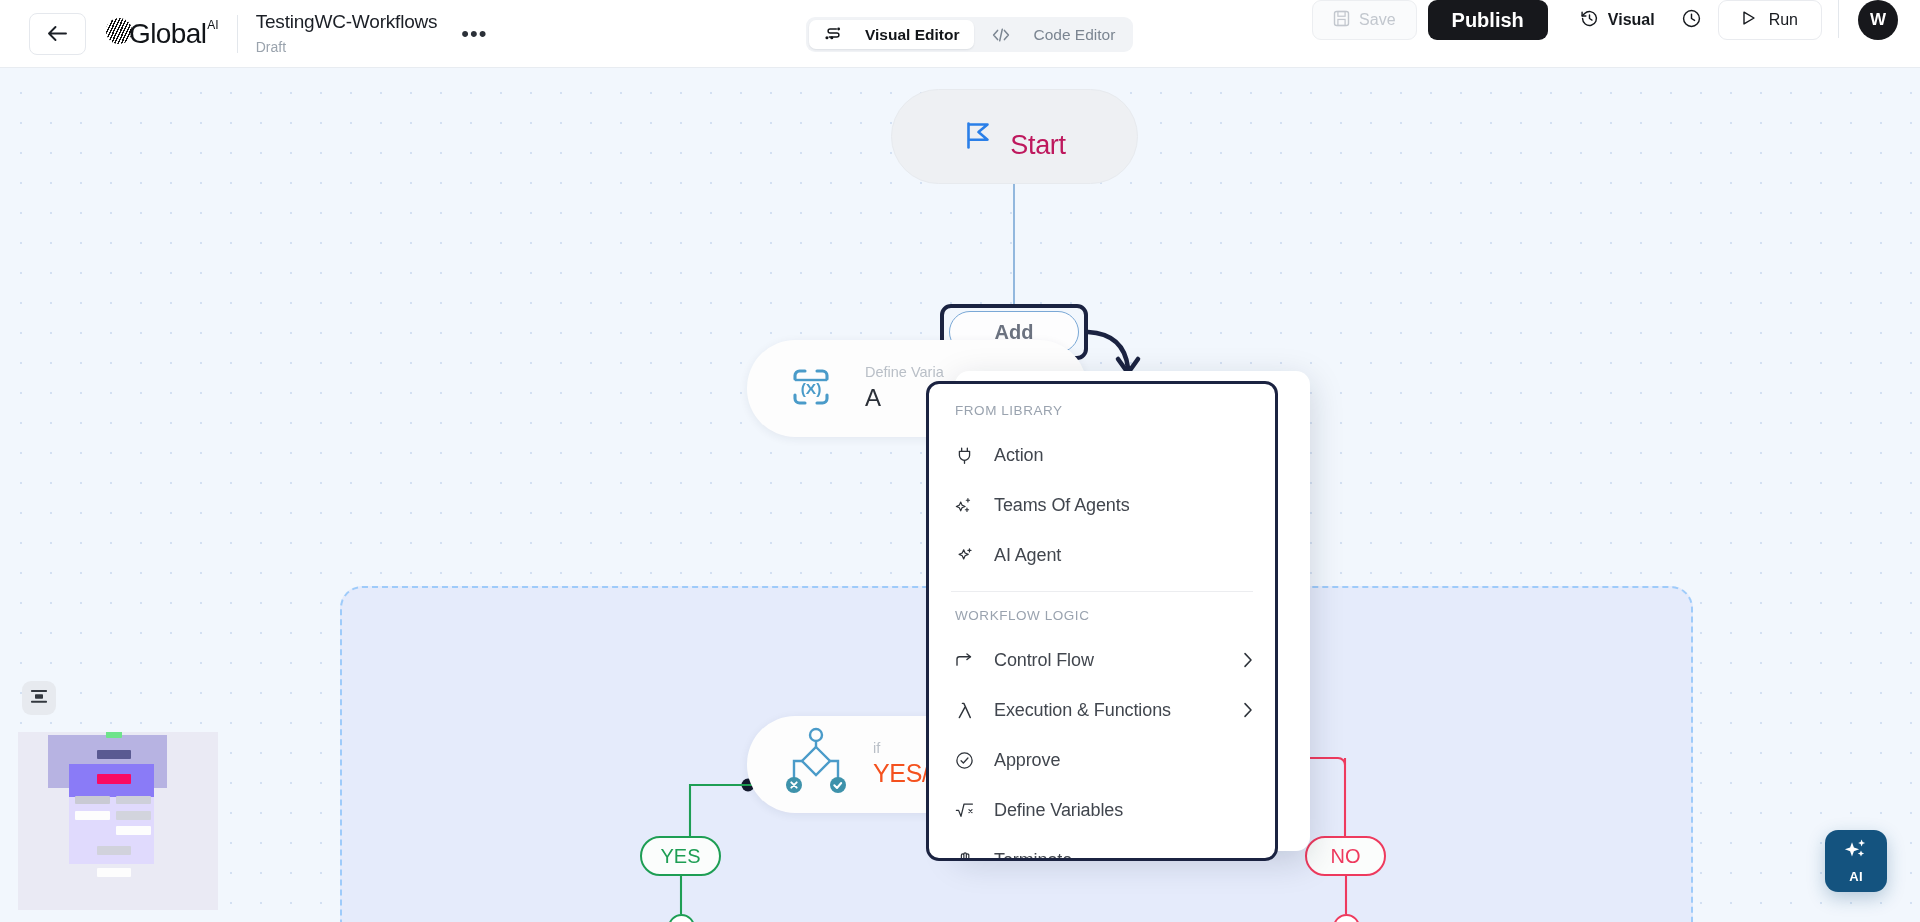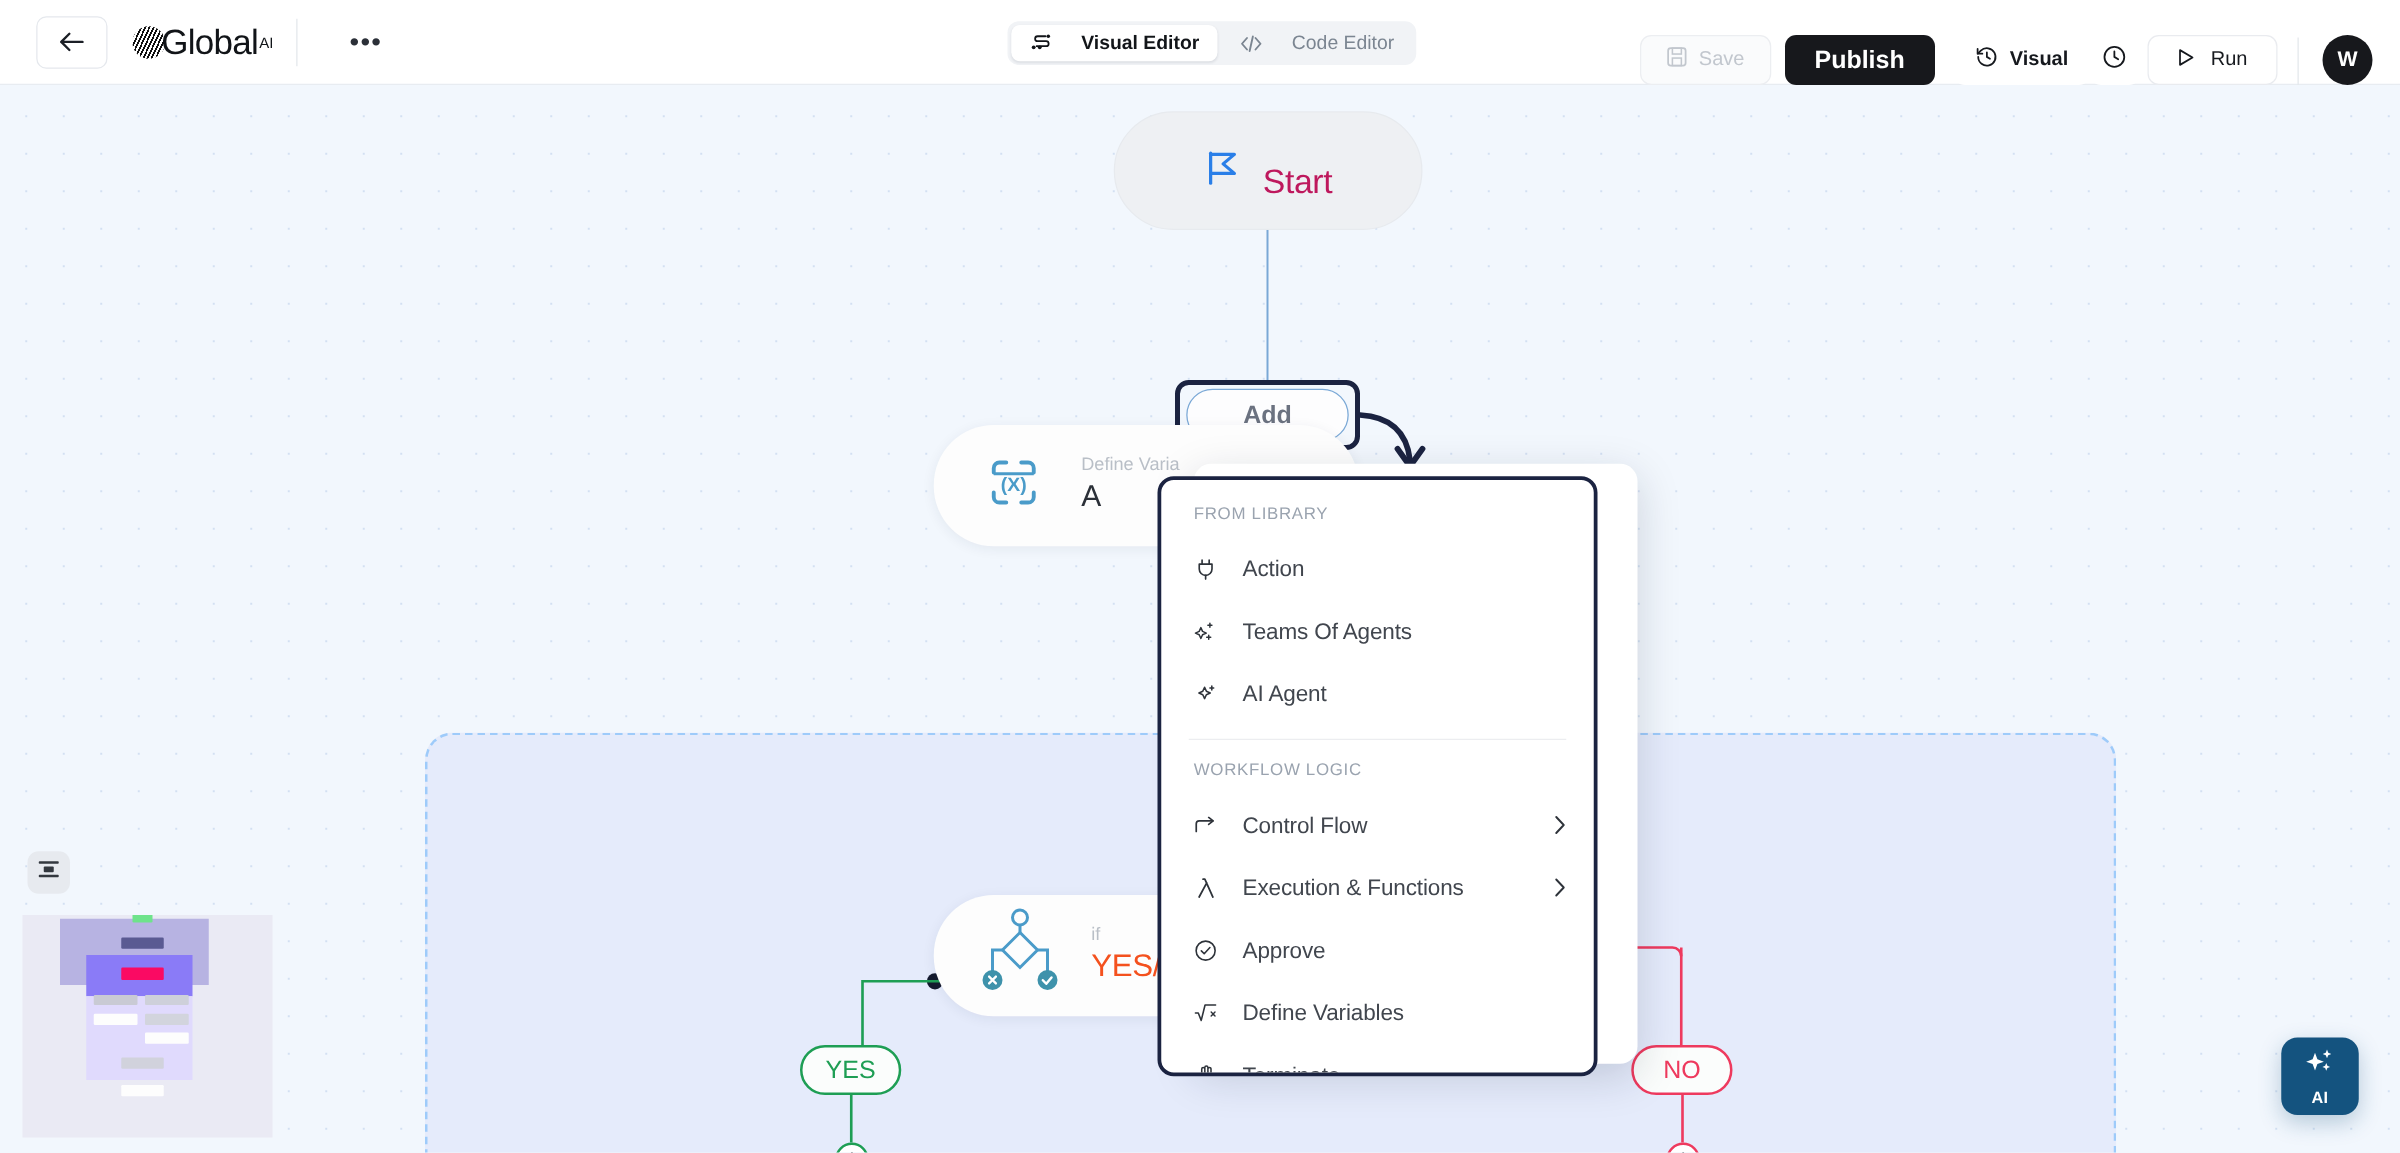--- a/index.html
+++ b/index.html
@@ -26,21 +26,21 @@
     border: 1px solid #e5e8ed;
     border-radius: 8px;
     background: #fff;
     display: flex; align-items: center; justify-content: center;
     cursor: pointer;
     flex: none;
   }
   .back-btn svg { display:block; }
 
   .brand {
-    display: flex; align-items: center;
+    display: flex; 
     margin-left: 20px;
     flex: none;
   }
   .brand-mark {
     width: 26px; height: 26px; border-radius: 50%;
     background:
       repeating-linear-gradient(115deg, #111 0 1.4px, #fff 1.4px 3px);
     border: 0;
     flex: none;
   }
@@ -91,21 +91,21 @@
   }
   .seg-item.active {
     background: #ffffff; color: #121519; font-weight: 700;
     box-shadow: 0 1px 2px rgba(16,24,40,.09);
   }
   .seg-item svg { display:block; flex:none; }
 
   
   .actions {
     position: absolute; right: 0; top: 0; height: 68px;
-    display: flex; align-items: flex-end; padding-right: 22px;
+    display: flex; align-items: flex-start; padding-right: 22px;
   }
   .btn-save {
     display:flex; align-items:center; gap:9px;
     height: 40px; padding: 0 20px;
     border: 1px solid #eceef1; border-radius: 9px;
     background: #fafbfc; color: #c2c7ce;
     font-size: 16px; cursor: default;
   }
   .btn-publish {
     height: 40px; padding: 0 24px; margin-left: 11px;
@@ -311,20 +311,24 @@
   </div>
 
   <div class="brand">
     <span class="brand-mark"></span>
     <span class="brand-text">Global</span>
     <span class="brand-sup">AI</span>
   </div>
 
   <div class="vdiv"></div>
 
+  <div class="titlegroup">
+    <div class="wf-title">TestingWC-Workflows</div>
+    <div class="wf-status">Draft</div>
+  </div>
 
   <div class="dots-btn">
     <span>•••</span>
   </div>
 
   <div class="seg">
     <div class="seg-item active">
       <span>
         <svg width="19" height="19" viewBox="0 0 20 20" fill="none">
           <path d="M13 4.2H6.4a2.1 2.1 0 1 0 0 4.2h7.2a2.1 2.1 0 1 1 0 4.2H5.6" stroke="#121519" stroke-width="1.5" stroke-linecap="round"></path>

